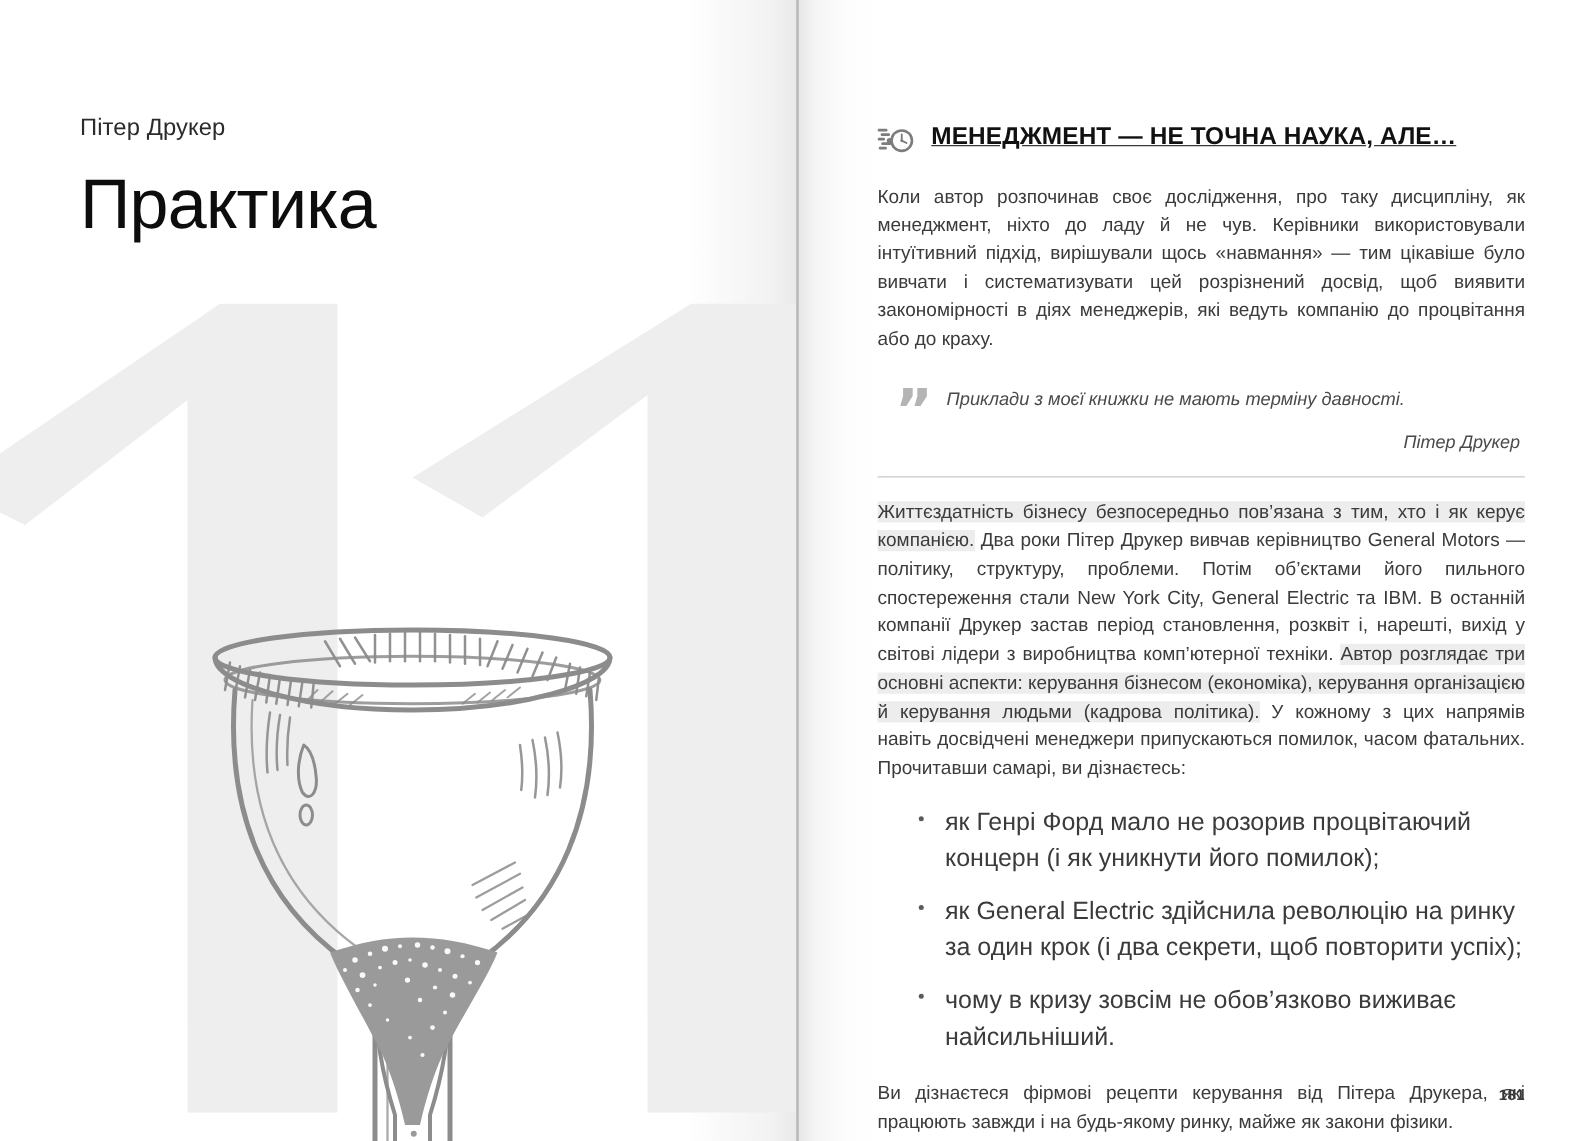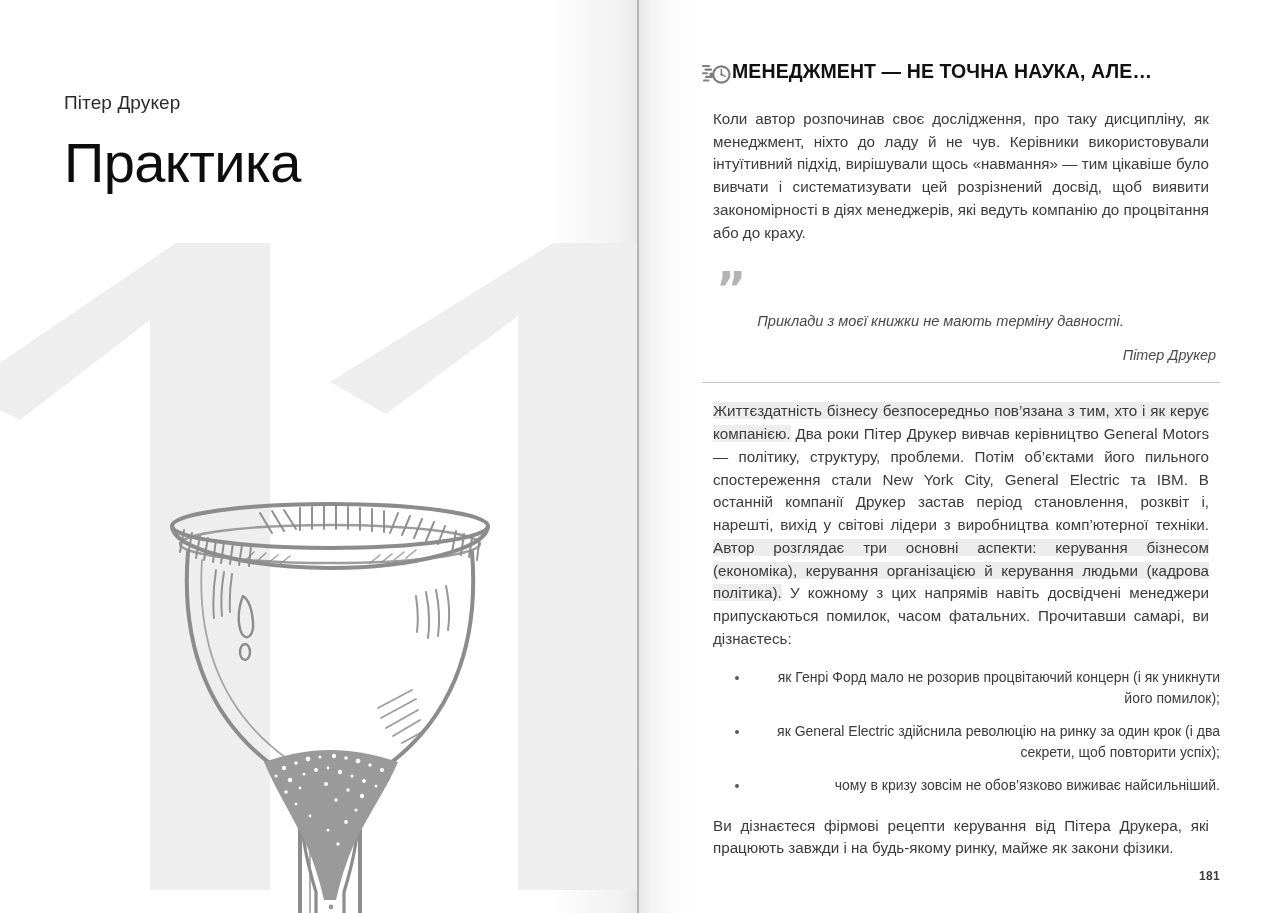--- a/index.html
+++ b/index.html
@@ -47,45 +47,45 @@
   }
 
   
   .page-right{
     position:relative;width:636px;height:913px;background:#ffffff;overflow:hidden;
     background-image:linear-gradient(to right,#e6e6e6 0%,#f4f4f4 2%,#fdfdfd 6%,#ffffff 11%);
   }
   .rp-inner{position:absolute;left:63px;top:0;width:518px;height:913px;}
 
   .chapter-head{
-    display:flex;align-items:flex-start;margin-top:59px;
+    display:flex;align-items:flex-start;gap:13px;margin-top:97px;text-decoration:underline;
   }
   .clock-icon{flex:0 0 auto;margin-top:5px;}
   .chapter-title{
     font-size:19.5px;font-weight:700;color:#111111;line-height:1.28;
     letter-spacing:0.1px;margin:0;text-transform:uppercase;
   }
 
   .body-p{
     font-size:15.2px;line-height:1.495;color:#3b3b3b;
-    text-align:justify;margin:11px;
+    text-align:justify;margin:0;
     -webkit-hyphens:none;hyphens:none;
   }
   .p-intro{margin-top:19px;}
 
   
   .quote-block{
     display:flex;align-items:flex-start;gap:11px;margin-top:26px;padding-left:14px;
   }
   .quote-mark{
     flex:0 0 auto;margin-top:2px;color:#b4b4b4;
     font-size:46px;line-height:0.78;font-weight:700;
     font-family:"DejaVu Sans",sans-serif;
   }
-  .quote-body{flex:1 1 auto;margin-top:40px;}
+  .quote-body{flex:1 1 auto;}
   .quote-text{
     font-size:14.6px;line-height:1.52;font-style:italic;color:#4a4a4a;margin:0;
   }
   .quote-text .ql{display:block;}
   .quote-attrib{
     font-size:14.4px;font-style:italic;color:#4a4a4a;text-align:right;
     margin:15px 0 0 0;padding-right:4px;
   }
 
   .rule{
@@ -93,21 +93,21 @@
   }
 
   .p-main{margin-top:17px;}
   .hl{background:#ededed;}
 
   .bullets{
     list-style:none;margin:17px 0 0 0;padding:0;
   }
   .bullets li{
     position:relative;padding-left:54px;margin-bottom:13px;
-    font-size:14px;line-height:1.46;color:#3b3b3b;text-align:right;
+    font-size:20px;line-height:1.46;color:#3b3b3b;text-align:left;
   }
   .bullets li:last-child{margin-bottom:0;}
   .bullets li::before{
     content:"";position:absolute;left:33px;top:9px;
     width:4px;height:4px;border-radius:50%;background:#5a5a5a;
   }
 
   .p-outro{margin-top:19px;}
 
   .folio{

